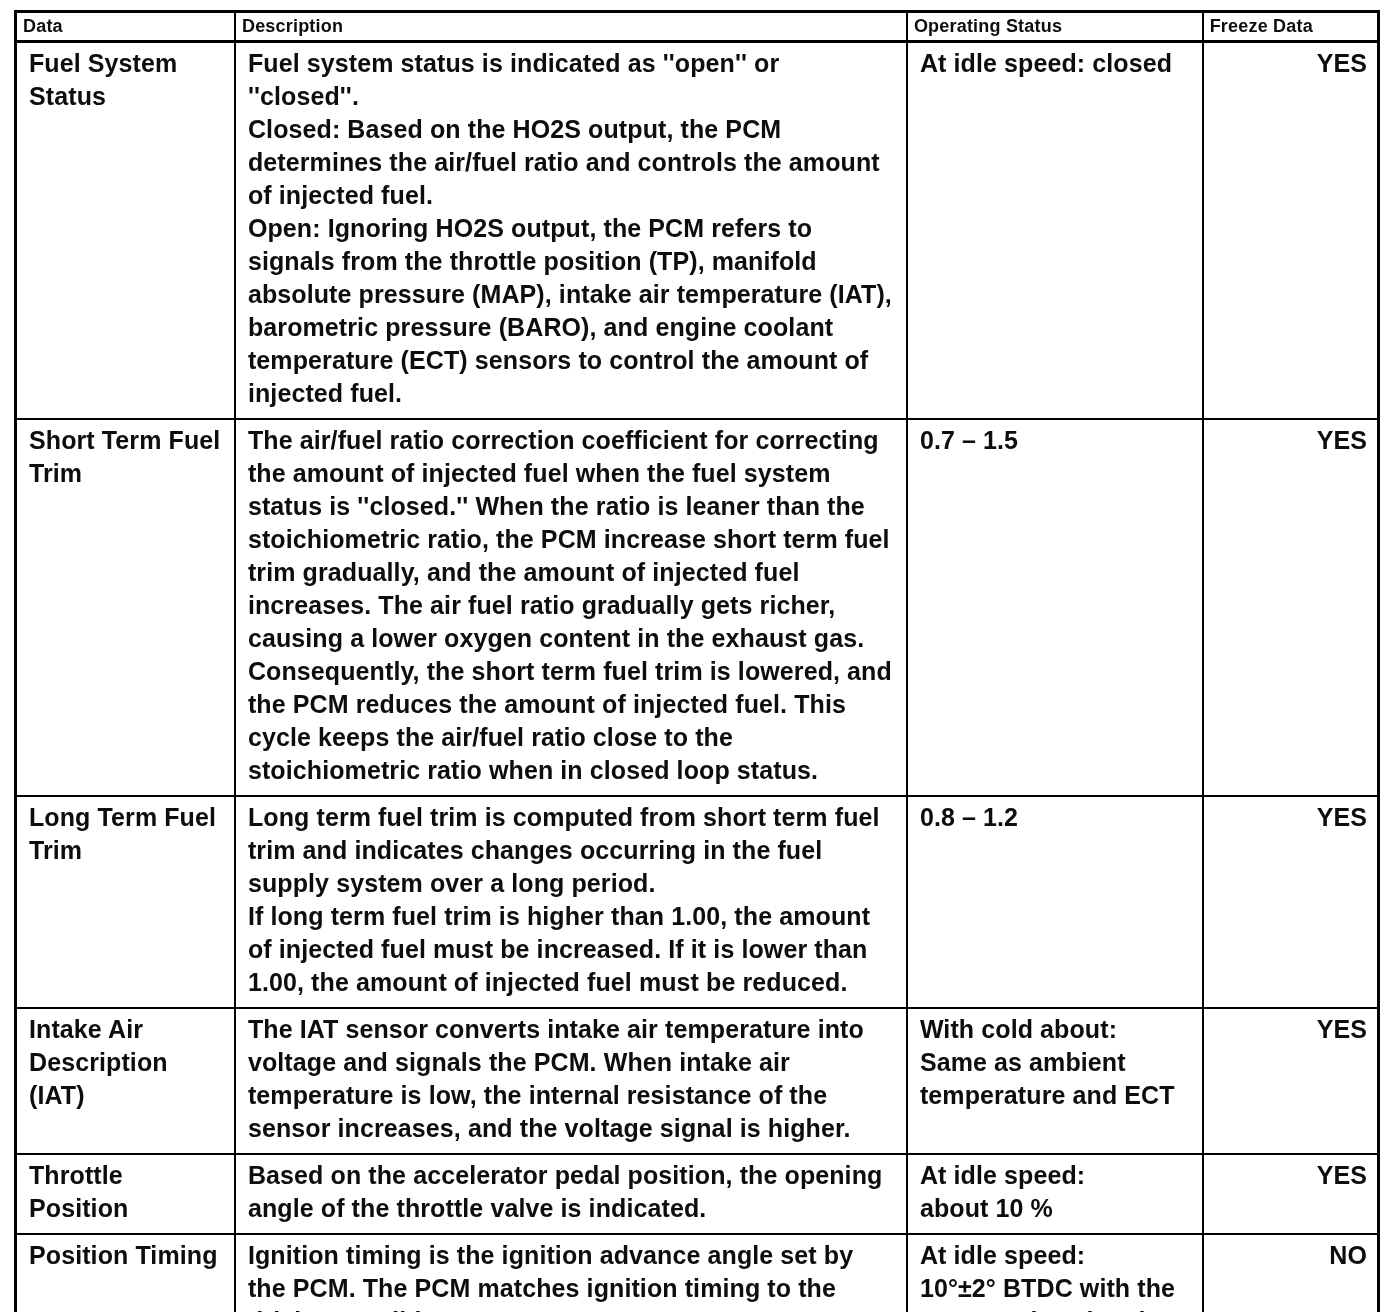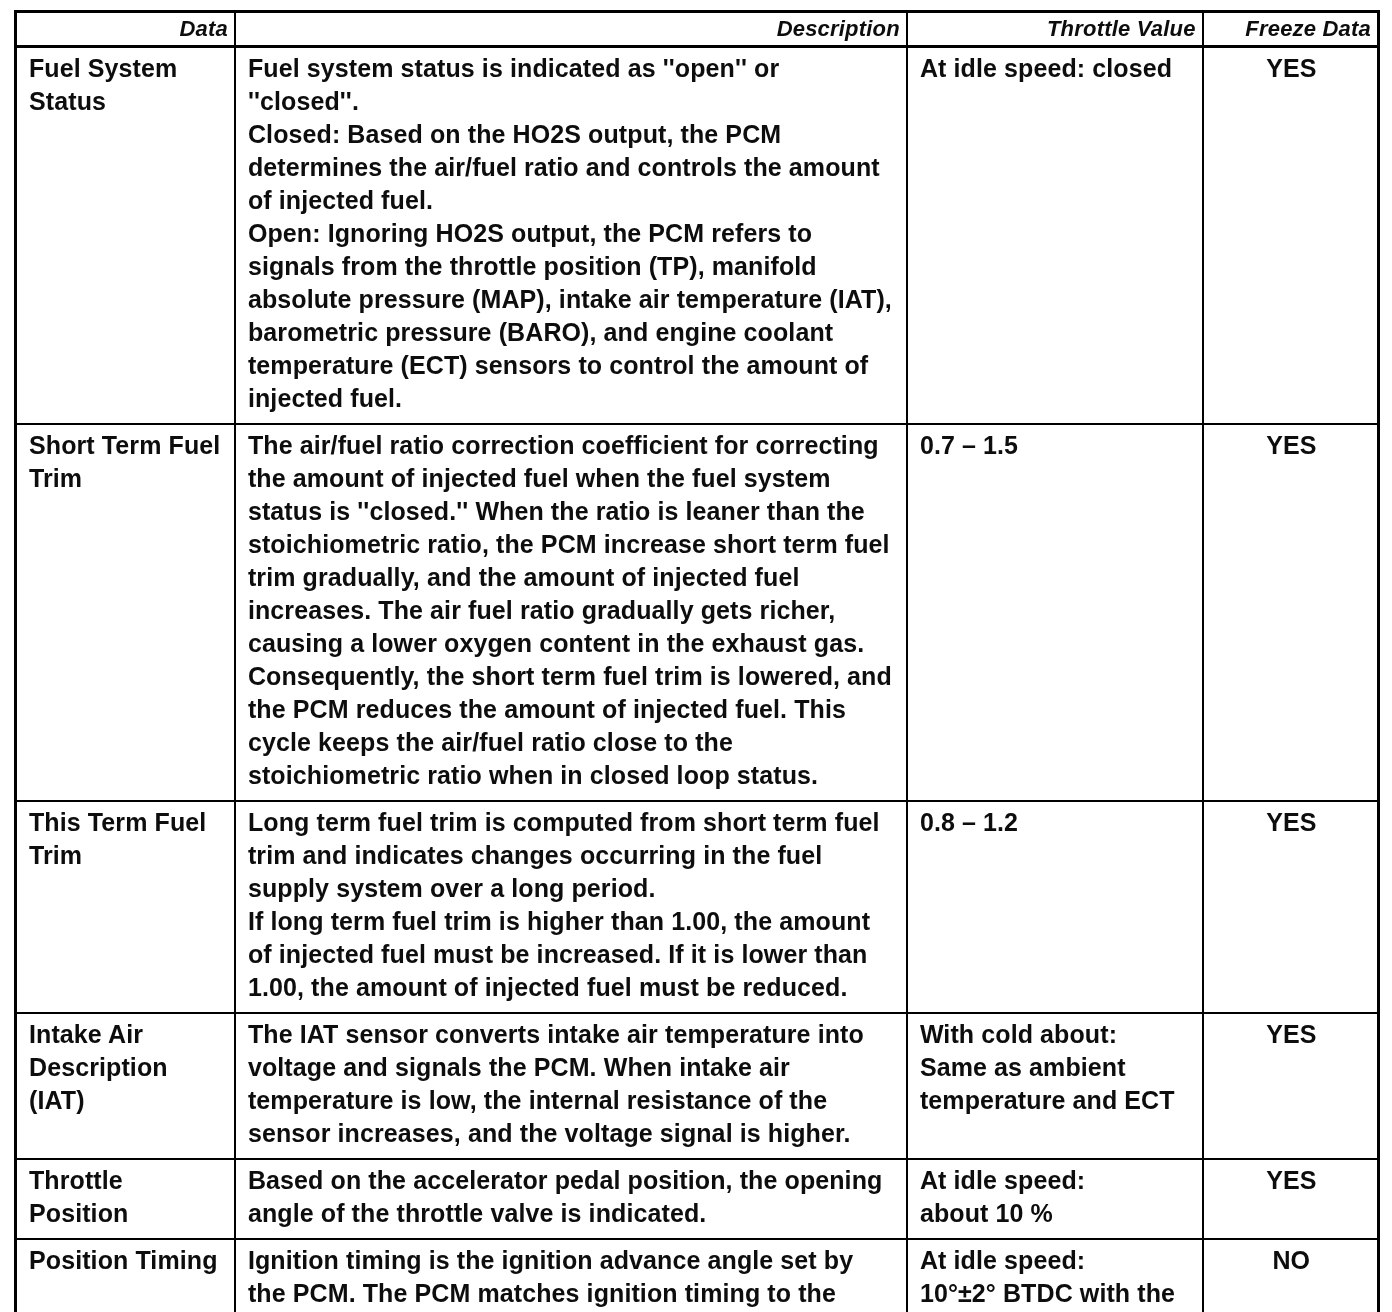--- a/index.html
+++ b/index.html
@@ -23,40 +23,39 @@
     table-layout: fixed;
     background: #ffffff;
   }
   table.spec-table, table.spec-table th, table.spec-table td {
     border: 2px solid #000000;
   }
   table.spec-table {
     border-width: 3px;
   }
   table.spec-table th {
-    font-size: 22px;
+    font-size: 18px;
     font-weight: 700;
-    text-align: right;
+    text-align: left;
     vertical-align: middle;
     padding: 3px 6px;
     border-bottom-width: 3px;
     letter-spacing: 0.2px;
-    font-style: italic;
   }
   table.spec-table td {
     font-size: 25px;
     font-weight: 600;
     line-height: 1.32;
     vertical-align: top;
     padding: 4px 10px 8px 12px;
     white-space: pre-line;
     letter-spacing: 0.1px;
   }
   td.col-freeze {
-    text-align: center;
+    text-align: right;
     padding-left: 4px;
     padding-right: 4px;
     font-weight: 700;
   }
   th.col-freeze {
     font-size: 20px;
   }
   td.col-operating {
     padding-left: 10px;
     margin-top: 20px;
@@ -70,41 +69,41 @@
     <colgroup>
       <col style="width:16.1%">
       <col style="width:49.3%">
       <col style="width:21.7%">
       <col style="width:12.9%">
     </colgroup>
     <thead>
       <tr>
         <th>Data</th>
         <th>Description</th>
-        <th>Throttle Value</th>
+        <th>Operating Status</th>
         <th class="col-freeze">Freeze Data</th>
       </tr>
     </thead>
     <tbody>
       <tr>
         <td>Fuel System Status</td>
         <td>Fuel system status is indicated as ''open'' or ''closed''.
 Closed: Based on the HO2S output, the PCM determines the air/fuel ratio and controls the amount of injected fuel.
 Open: Ignoring HO2S output, the PCM refers to signals from the throttle position (TP), manifold absolute pressure (MAP), intake air temperature (IAT), barometric pressure (BARO), and engine coolant temperature (ECT) sensors to control the amount of injected fuel.</td>
         <td class="col-operating">At idle speed: closed</td>
         <td class="col-freeze">YES</td>
       </tr>
       <tr>
         <td>Short Term Fuel Trim</td>
         <td>The air/fuel ratio correction coefficient for correcting the amount of injected fuel when the fuel system status is ''closed.'' When the ratio is leaner than the stoichiometric ratio, the PCM increase short term fuel trim gradually, and the amount of injected fuel increases. The air fuel ratio gradually gets richer, causing a lower oxygen content in the exhaust gas. Consequently, the short term fuel trim is lowered, and the PCM reduces the amount of injected fuel. This cycle keeps the air/fuel ratio close to the stoichiometric ratio when in closed loop status.</td>
         <td class="col-operating">0.7 – 1.5</td>
         <td class="col-freeze">YES</td>
       </tr>
       <tr>
-        <td>This Term Fuel Trim</td>
+        <td>Long Term Fuel Trim</td>
         <td>Long term fuel trim is computed from short term fuel trim and indicates changes occurring in the fuel supply system over a long period.
 If long term fuel trim is higher than 1.00, the amount of injected fuel must be increased. If it is lower than 1.00, the amount of injected fuel must be reduced.</td>
         <td class="col-operating">0.8 – 1.2</td>
         <td class="col-freeze">YES</td>
       </tr>
       <tr>
         <td>Intake Air Description (IAT)</td>
         <td>The IAT sensor converts intake air temperature into voltage and signals the PCM. When intake air temperature is low, the internal resistance of the sensor increases, and the voltage signal is higher.</td>
         <td class="col-operating">With cold about:
 Same as ambient temperature and ECT</td>

